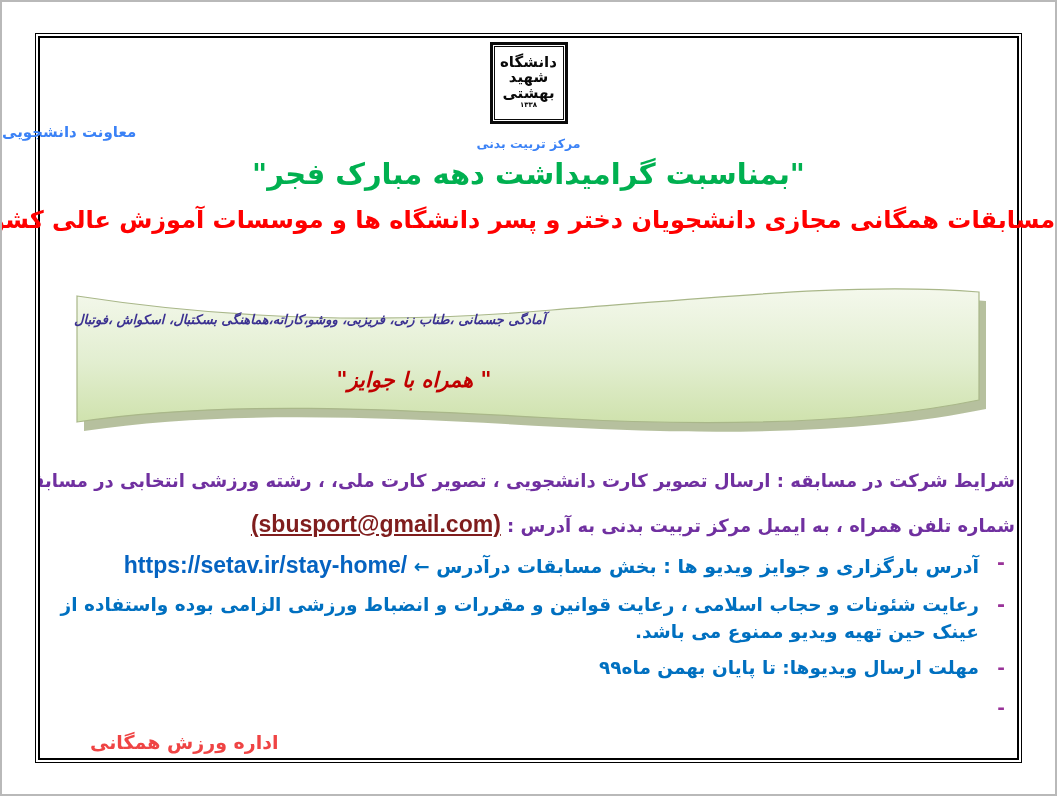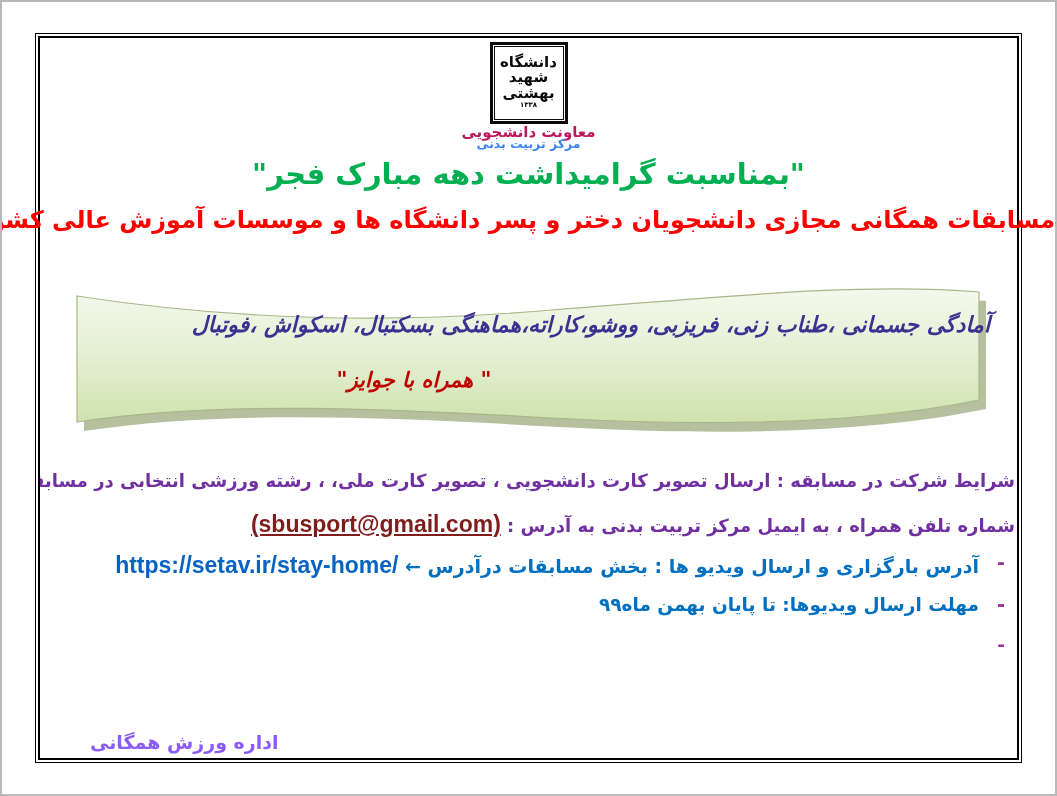--- a/index.html
+++ b/index.html
@@ -25,39 +25,39 @@
   .logo{
     position:absolute;top:40px;left:50%;transform:translateX(-50%);
     width:78px;height:82px;border:3px solid #0a0a0a;background:#fff;
     box-sizing:border-box;display:flex;flex-direction:column;
     align-items:center;justify-content:center;
     box-shadow:inset 0 0 0 1px #fff, inset 0 0 0 2px #0a0a0a;
   }
   .logo span{display:block;font-weight:bold;color:#0a0a0a;
     font-size:15px;line-height:1.02;letter-spacing:-1px;}
   .logo .logo-year{font-size:7px;letter-spacing:0;line-height:1.4;}
-  .org-line1{position:absolute;top:121px;width:100%;text-align:center;
-    font-size:15px;font-weight:bold;color:#be185d;}
+  .org-line1{position:absolute;top:121px;width:100%;text-align:left;
+    font-size:15px;font-weight:bold;color:#3b82f6;}
   .org-line2{position:absolute;top:134px;width:100%;text-align:center;
     font-size:12.5px;font-weight:bold;color:#3b82f6;}
   
   .title-occasion{
     position:absolute;top:155px;width:100%;text-align:center;direction:rtl;
     color:#00b050;font-size:29px;font-weight:bold;white-space:nowrap;
   }
   .title-subtitle{
     position:absolute;top:204px;width:100%;text-align:center;direction:rtl;
     color:#ff0000;font-size:24px;font-weight:bold;white-space:nowrap;letter-spacing:-0.3px;
   }
   
   .banner{position:absolute;left:72px;top:278px;width:916px;height:158px;}
   .banner svg{position:absolute;left:0;top:0;}
   .banner-sports{
-    position:absolute;top:32px;left:0;width:100%;text-align:right;direction:rtl;
-    color:#3b3191;font-size:22px;font-weight:bold;font-style:italic;white-space:nowrap;
+    position:absolute;top:32px;left:0;width:100%;text-align:left;direction:rtl;
+    color:#3b3191;font-size:13px;font-weight:bold;font-style:italic;white-space:nowrap;
   }
   .banner-prizes-row{position:absolute;top:88px;left:0;width:100%;text-align:center;direction:rtl;}
   .banner-prizes{
     position:relative;left:-118px; 
     color:#c00000;font-size:21px;font-weight:bold;font-style:italic;white-space:nowrap;
   }
   
   .conditions{
     position:absolute;top:460px;left:38px;right:40px;direction:rtl;text-align:right;
     color:#7030a0;font-weight:bold;font-size:18px;line-height:2.1;overflow:hidden;
@@ -77,21 +77,21 @@
   .bullet.b-deadline{white-space:nowrap;margin-bottom:13px;}
   .bullet.b-contact{color:#e60000;white-space:nowrap;}
   .url{
     color:#0563c1;font-weight:bold;font-size:23px;
     font-family:"Liberation Sans",sans-serif;direction:ltr;unicode-bidi:embed;
     display:inline-block;cursor:pointer;
   }
   
   .footer-dept{
     position:absolute;top:729px;left:88px;
-    font-size:19px;font-weight:bold;color:#8b5cf6;direction:rtl;white-space:nowrap;
+    font-size:19px;font-weight:bold;color:#ef4444;direction:rtl;white-space:nowrap;
   }
 </style>
 </head>
 <body>
 
 <div class="canvas">
 
   <div class="page-border-outer">
     <div class="page-border-inner"></div>
   </div>
@@ -131,30 +131,31 @@
     <div class="cond-line">
       <span>شماره تلفن همراه ، به ایمیل مرکز تربیت بدنی به آدرس :</span>
       <span class="email">(sbusport@gmail.com)</span>
     </div>
   </div>
 
   <div class="bullets">
 
     <div class="bullet b-upload">
       <span class="dash">-</span>
-      <span>آدرس بارگزاری و ارسال ویدیو ها : بخش مسابقات درآدرس ←</span>
+      <span>آدرس بارگزاری و جوایز ویدیو ها : بخش مسابقات درآدرس ←</span>
       <a class="url">https://setav.ir/stay-home/</a>
     </div>
 
     <div class="bullet b-rules">
       <span class="dash">-</span>
     </div>
 
     <div class="bullet b-dress">
       <span class="dash">-</span>
+      <span>رعایت شئونات و حجاب اسلامی ، رعایت قوانین و مقررات و انضباط ورزشی الزامی بوده واستفاده از عینک حین تهیه ویدیو ممنوع می باشد.</span>
     </div>
 
     <div class="bullet b-deadline">
       <span class="dash">-</span>
       <span>مهلت ارسال ویدیوها: تا پایان بهمن ماه۹۹</span>
     </div>
 
     <div class="bullet b-contact">
       <span class="dash">-</span>
     </div>

